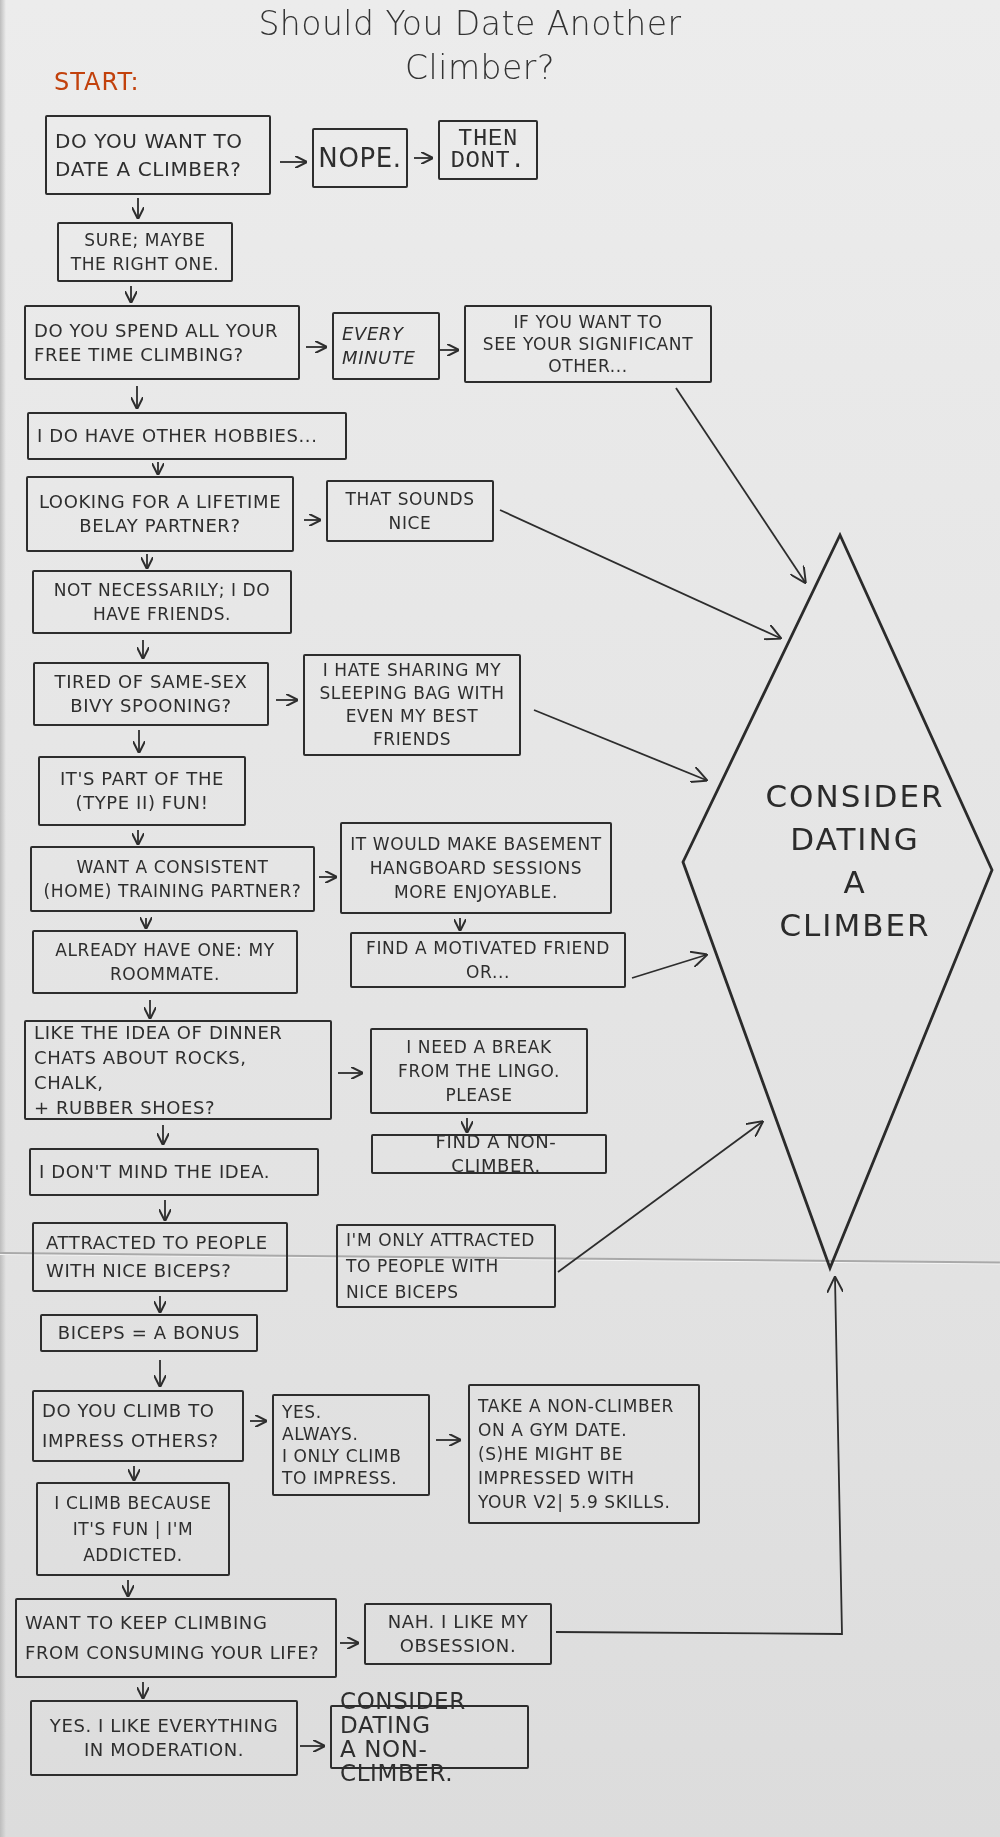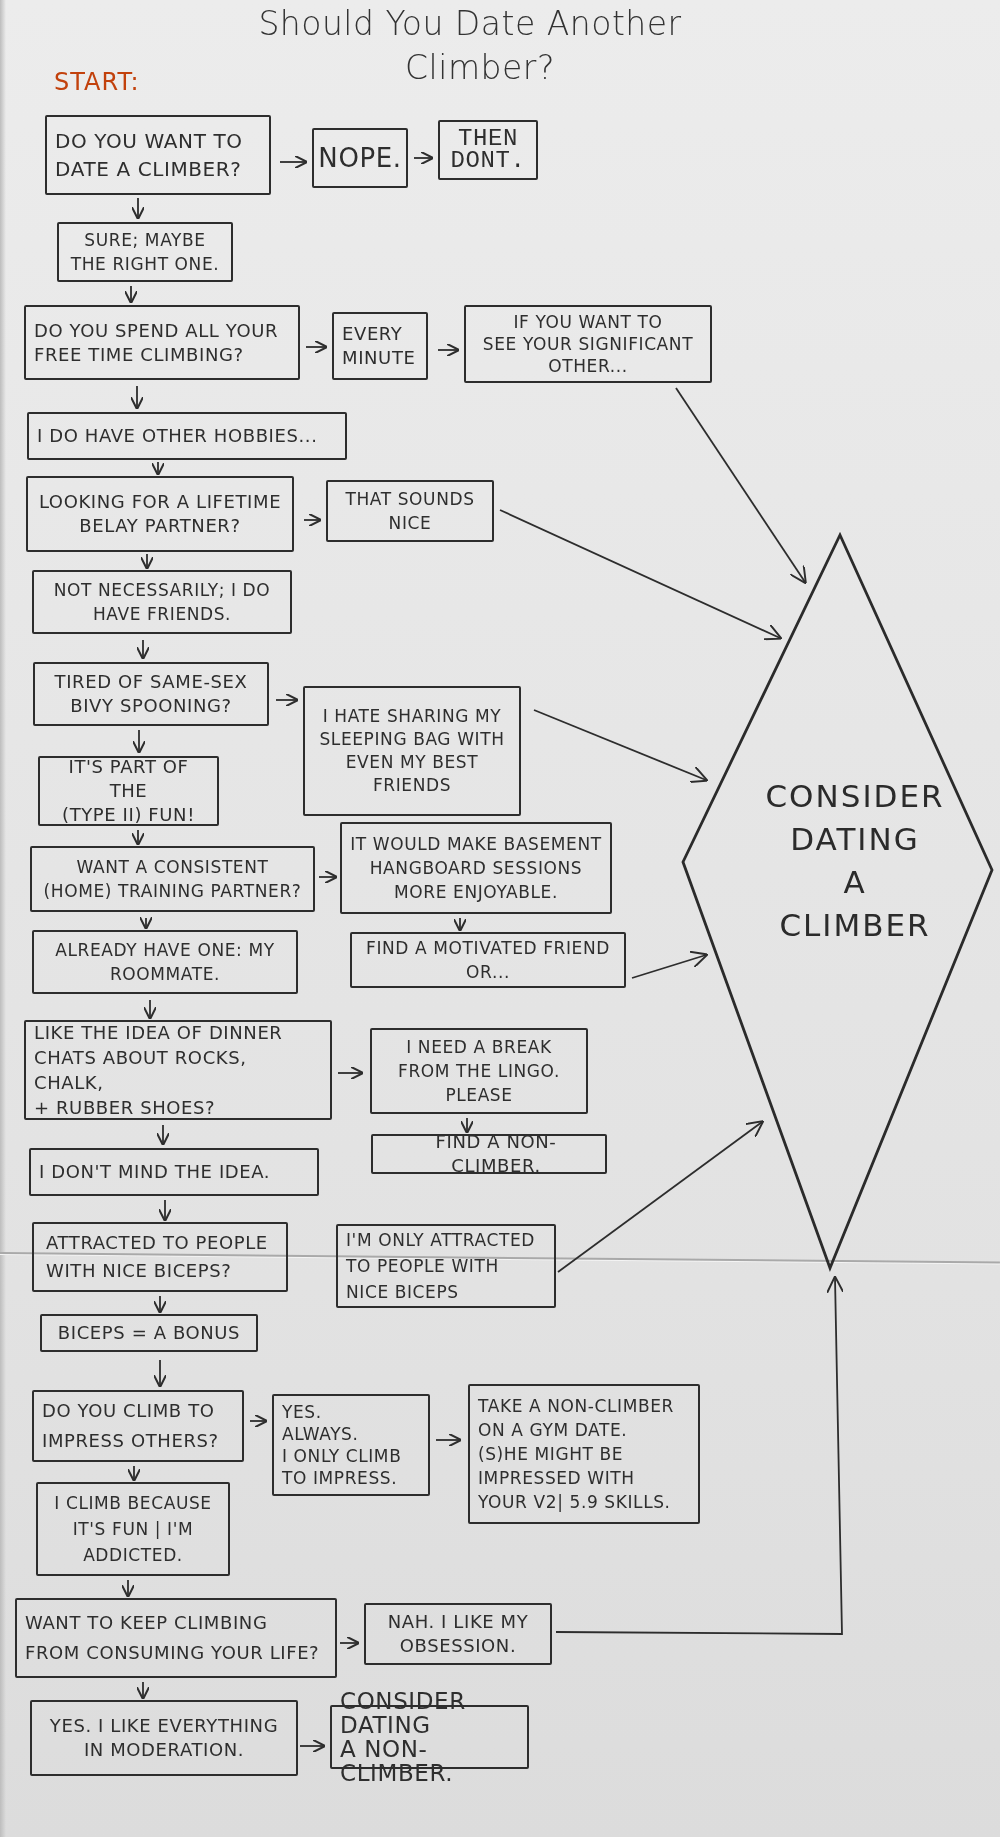--- a/index.html
+++ b/index.html
@@ -59,44 +59,44 @@
 DATE A CLIMBER?</div>
 <div class="box big" style="left:312px; top:128px; width:96px; height:60px; font-size:26px;">NOPE.</div>
 <div class="box" style="left:438px; top:120px; width:100px; height:60px; font-size:24px; line-height:22px;font-family:Liberation Mono, monospace;">THEN
 DONT.</div>
 
 <div class="box" style="left:57px; top:222px; width:176px; height:60px; font-size:17px;">SURE; MAYBE
 THE RIGHT ONE.</div>
 
 <div class="box left" style="left:24px; top:305px; width:276px; height:75px; font-size:18px;">DO YOU SPEND ALL YOUR
 FREE TIME CLIMBING?</div>
-<div class="box left" style="left:332px; top:312px; width:96px; height:68px; font-size:18px;">EVERY
+<div class="box left" style="left:332px; top:312px; width:108px; height:68px; font-size:18px;font-style:italic;">EVERY
 MINUTE</div>
 <div class="box" style="left:464px; top:305px; width:248px; height:78px; font-size:17px; line-height:22px;">IF YOU WANT TO
 SEE YOUR SIGNIFICANT
 OTHER...</div>
 
 <div class="box left" style="left:27px; top:412px; width:320px; height:48px; font-size:18px;">I DO HAVE OTHER HOBBIES...</div>
 
 <div class="box" style="left:26px; top:476px; width:268px; height:76px; font-size:18px;">LOOKING FOR A LIFETIME
 BELAY PARTNER?</div>
 <div class="box" style="left:326px; top:480px; width:168px; height:62px; font-size:17px;">THAT SOUNDS
 NICE</div>
 
 <div class="box" style="left:32px; top:570px; width:260px; height:64px; font-size:17px;">NOT NECESSARILY; I DO
 HAVE FRIENDS.</div>
 
 <div class="box" style="left:33px; top:662px; width:236px; height:64px; font-size:18px;">TIRED OF SAME-SEX
 BIVY SPOONING?</div>
-<div class="box" style="left:303px; top:654px; width:218px; height:130px; font-size:17px; line-height:23px;margin-top:32px;">I HATE SHARING MY
+<div class="box" style="left:303px; top:654px; width:218px; height:102px; font-size:17px; line-height:23px;">I HATE SHARING MY
 SLEEPING BAG WITH
 EVEN MY BEST
 FRIENDS</div>
 
-<div class="box" style="left:38px; top:756px; width:181px; height:70px; font-size:18px;">IT'S PART OF THE
+<div class="box" style="left:38px; top:756px; width:208px; height:70px; font-size:18px;">IT'S PART OF THE
 (TYPE II) FUN!</div>
 
 <div class="box" style="left:30px; top:846px; width:285px; height:66px; font-size:17px;">WANT A CONSISTENT
 (HOME) TRAINING PARTNER?</div>
 <div class="box" style="left:340px; top:822px; width:272px; height:92px; font-size:17px;">IT WOULD MAKE BASEMENT
 HANGBOARD SESSIONS
 MORE ENJOYABLE.</div>
 
 <div class="box" style="left:32px; top:930px; width:266px; height:64px; font-size:17px;">ALREADY HAVE ONE: MY
 ROOMMATE.</div>

